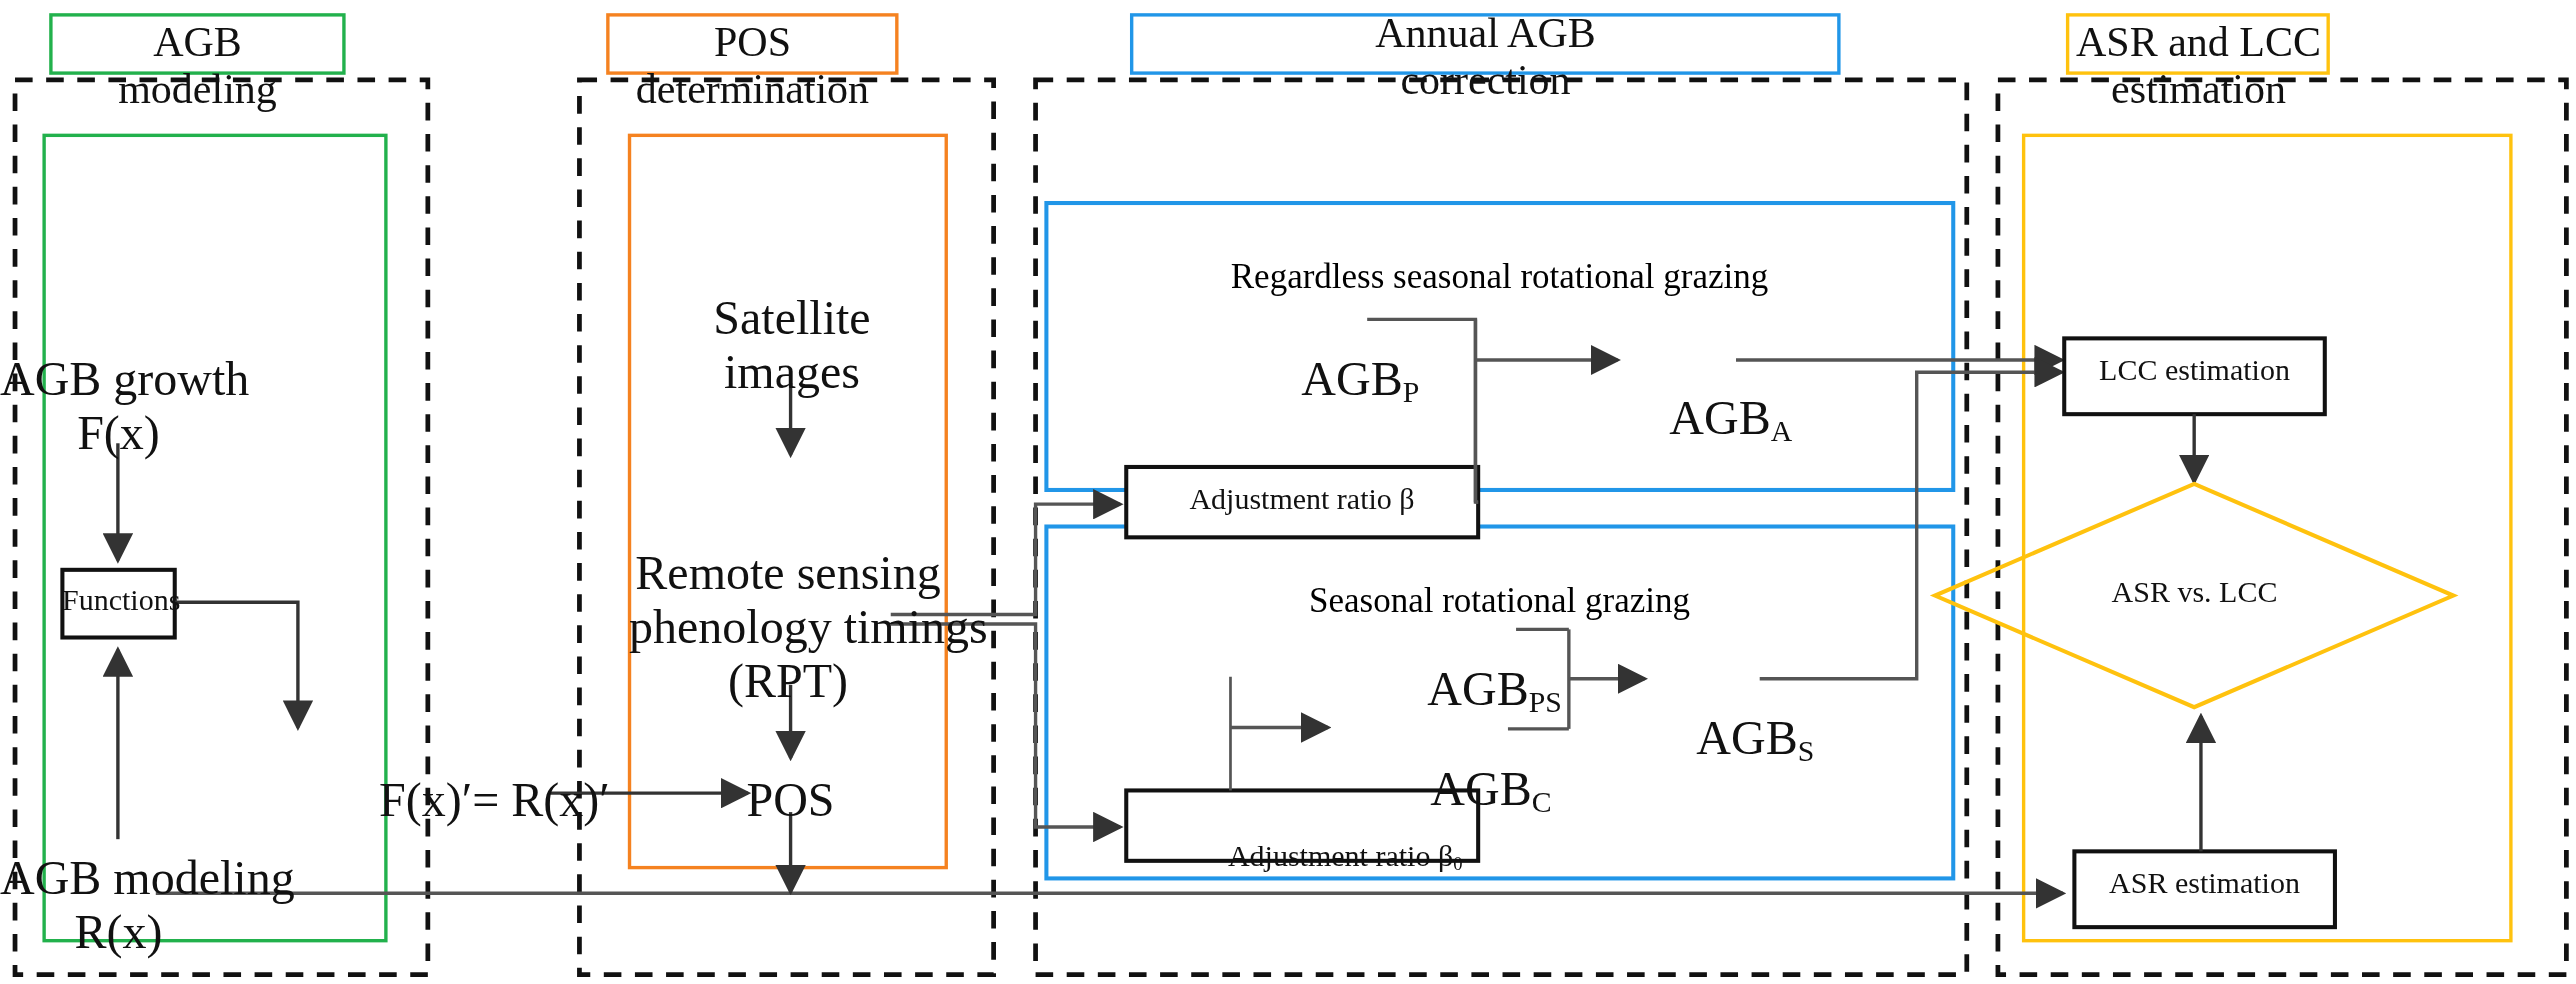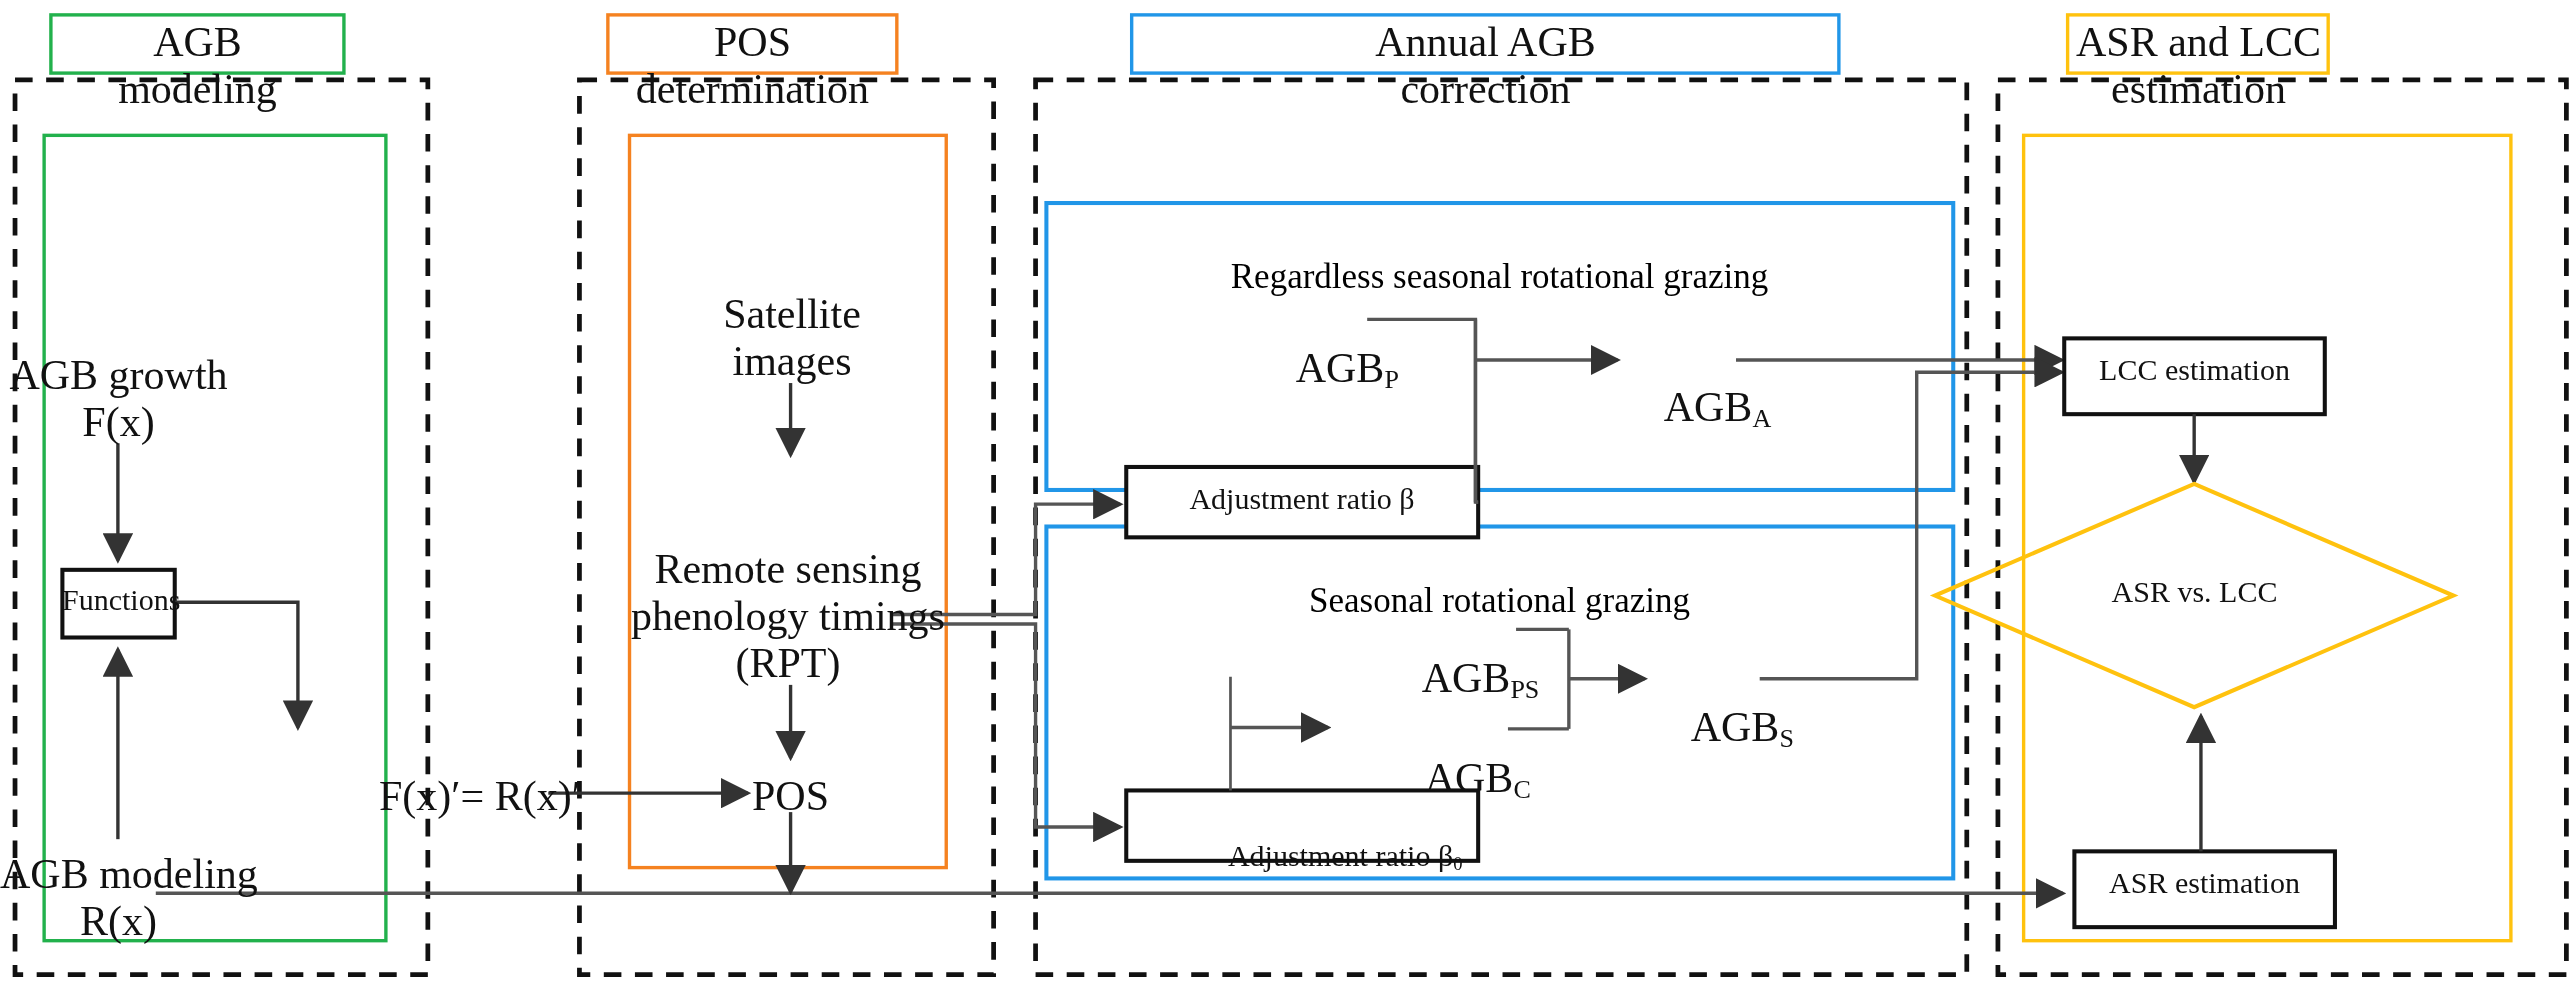--- a/index.html
+++ b/index.html
@@ -3,21 +3,21 @@
 <meta charset="utf-8">
 <style>
   html,body{margin:0;padding:0;background:#ffffff;}
   #stage{position:relative;width:2576px;height:984px;background:#fff;
          font-family:"Liberation Serif","DejaVu Serif",serif;overflow:hidden;}
   svg{position:absolute;left:0;top:0;width:2576px;height:984px;}
   .lbl{position:absolute;color:#111;text-align:center;line-height:1.12;
        font-family:"Liberation Serif","DejaVu Serif",serif;white-space:pre;}
   .hdr{font-size:42px;}
   .bxt{font-size:30px;}
-  .plain{font-size:42px;}
+  .plain{font-size:48px;}
   .sub{font-size:35px;color:#000000;margin-top:34px;}
   sub{font-size:0.62em;vertical-align:-0.22em;}
 </style>
 </head>
 <body>
 
 <div id="stage">
 
   <svg viewBox="0 0 3806 1454">
     <defs>
@@ -82,21 +82,21 @@
     <line x1="3242" y1="612" x2="3242" y2="712" stroke="#333" stroke-width="5" marker-end="url(#ah)"></line>
     <polygon points="3242,715 3625,880 3242,1045 2859,880" fill="none" stroke="#ffc20e" stroke-width="6"></polygon>
     <rect x="3065" y="1258" width="385" height="112" fill="#fff" stroke="#111" stroke-width="6"></rect>
     <line x1="3252" y1="1258" x2="3252" y2="1058" stroke="#333" stroke-width="5" marker-end="url(#ah)"></line>
   </svg>
 
   <div class="lbl hdr" style="left:51px;top:19px;width:293px;">AGB
 modeling</div>
   <div class="lbl hdr" style="left:608px;top:19px;width:289px;">POS
 determination</div>
-  <div class="lbl hdr" style="left:1132px;top:19px;width:707px;">Annual AGB
+  <div class="lbl hdr" style="left:1132px;top:10px;width:707px;">Annual AGB
 correction</div>
   <div class="lbl hdr" style="left:2068px;top:19px;width:261px;">ASR and LCC
 estimation</div>
 
   <div class="lbl plain" style="left:0px;top:352px;width:237px;">AGB growth
 F(x)</div>
   <div class="lbl bxt" style="left:62px;top:583px;width:112px;">Functions</div>
   <div class="lbl plain" style="left:0px;top:851px;width:237px;">AGB modeling
 R(x)</div>
 

